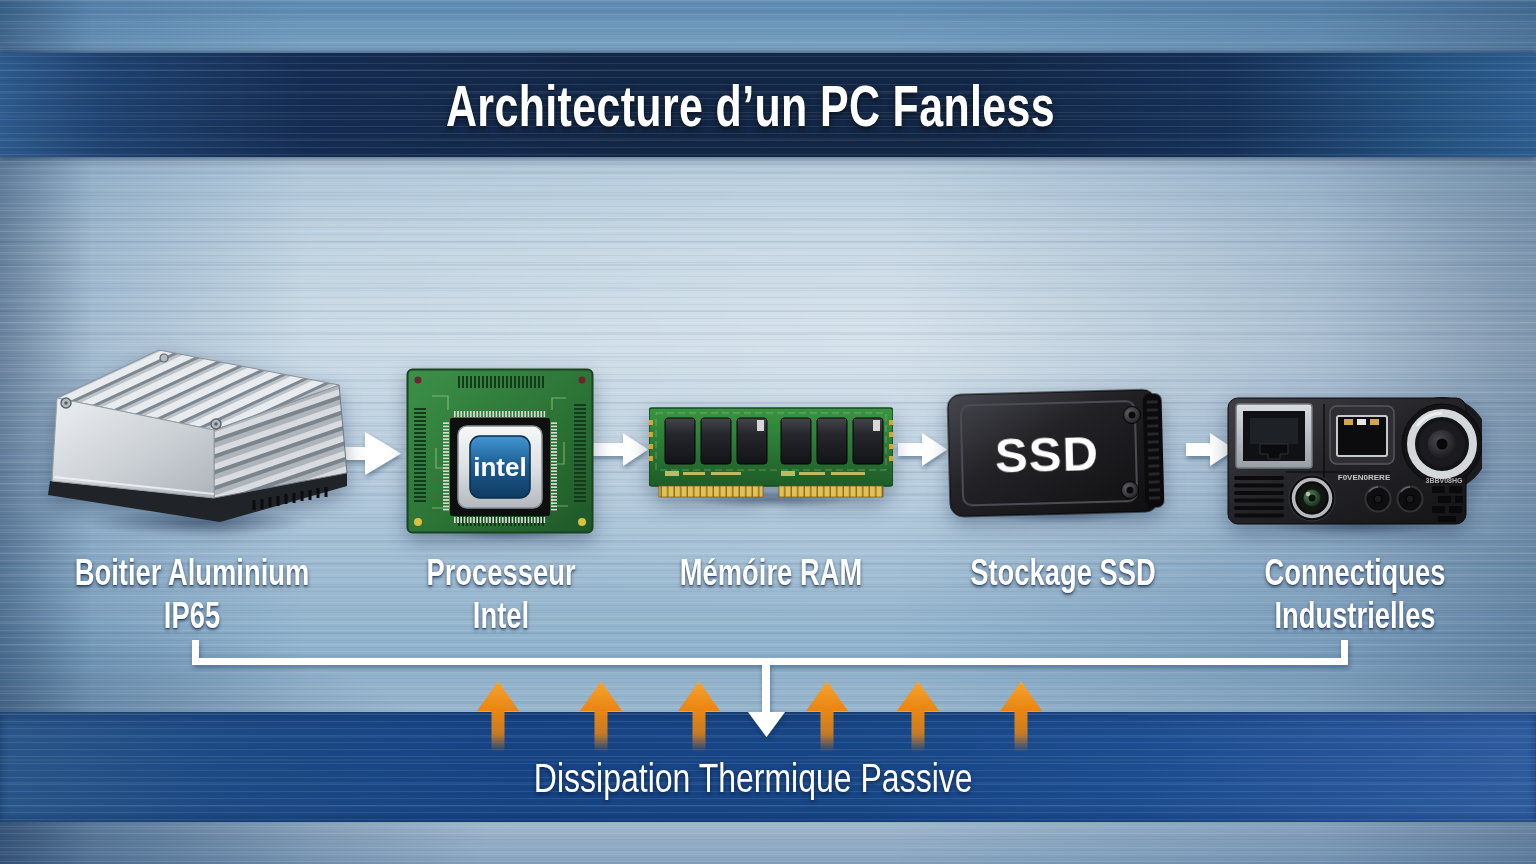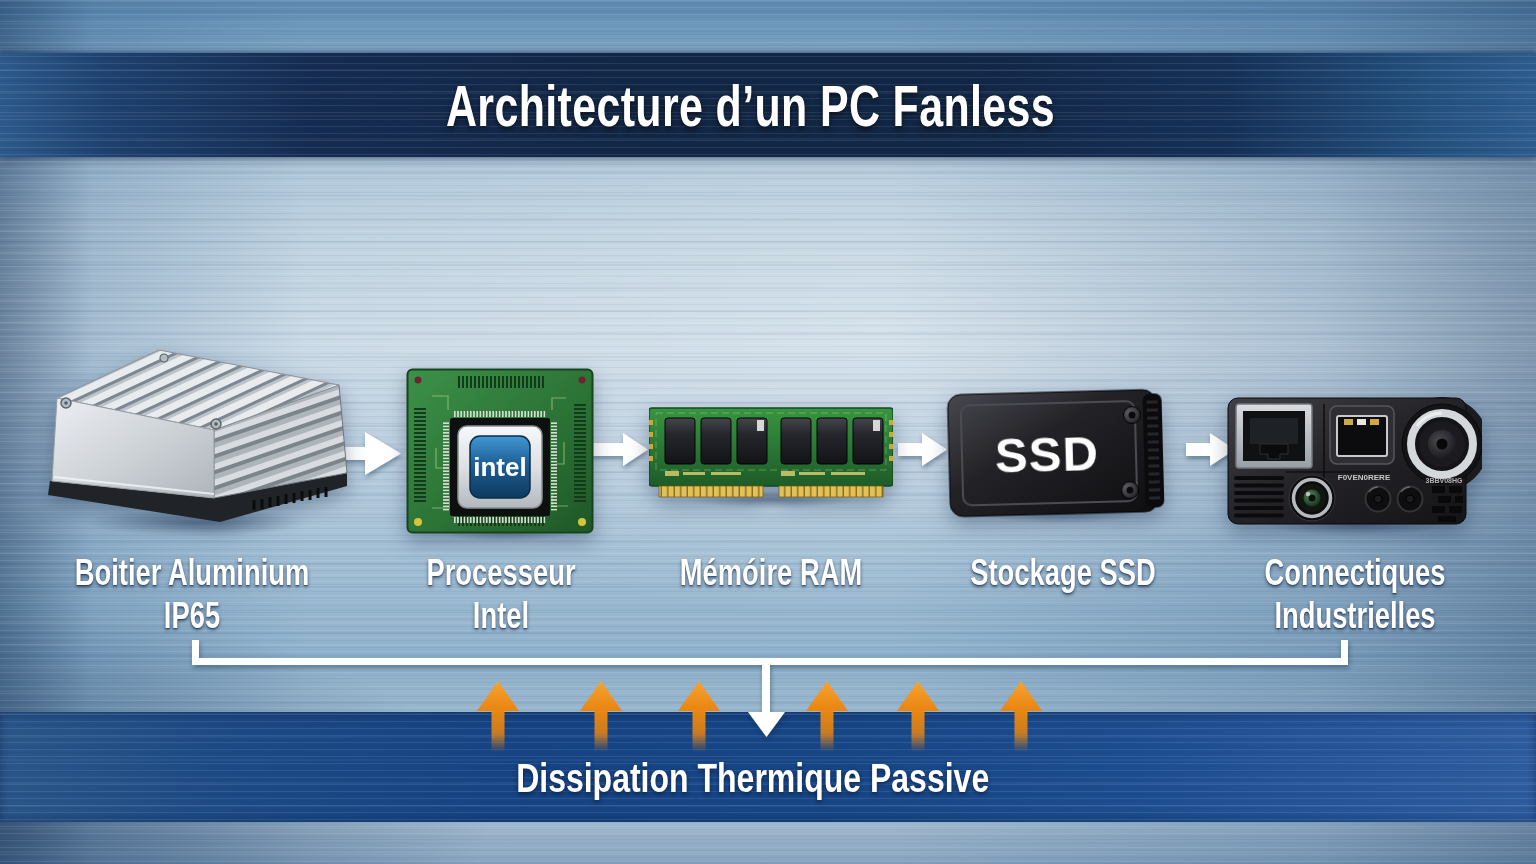--- a/index.html
+++ b/index.html
@@ -42,21 +42,21 @@
   .component{position:absolute;z-index:3;}
   .comp-shadow{position:absolute;z-index:2;background:radial-gradient(ellipse closest-side, rgba(15,35,65,.38), rgba(15,35,65,0) 72%);}
   .label{
     position:absolute;z-index:3;width:440px;top:551px;
     color:#fff;font-weight:bold;font-size:36px;line-height:43px;text-align:center;
     transform:scaleX(.76);transform-origin:50% 50%;white-space:nowrap;
     text-shadow:0 2px 4px rgba(5,25,55,.6), 0 1px 1px rgba(5,25,55,.4);
   }
   .footer-label{
     position:absolute;z-index:3;left:0;right:42px;top:756px;
-    color:#fff;font-weight:bold;font-size:40px;line-height:44px;text-align:center;white-space:nowrap;
+    color:#fff;font-weight:normal;font-size:40px;line-height:44px;text-align:center;white-space:nowrap;
     text-shadow:0 2px 5px rgba(2,15,40,.6);
     padding-left:12px;
   }
   .footer-label span{display:inline-block;transform:scaleX(.8);transform-origin:50% 50%;}
   .flow-overlay{position:absolute;inset:0;z-index:2;pointer-events:none;}
   svg{display:block;}
   .shadowed{filter:drop-shadow(0 8px 10px rgba(15,35,70,.35));}
 </style>
 </head>
 <body>

